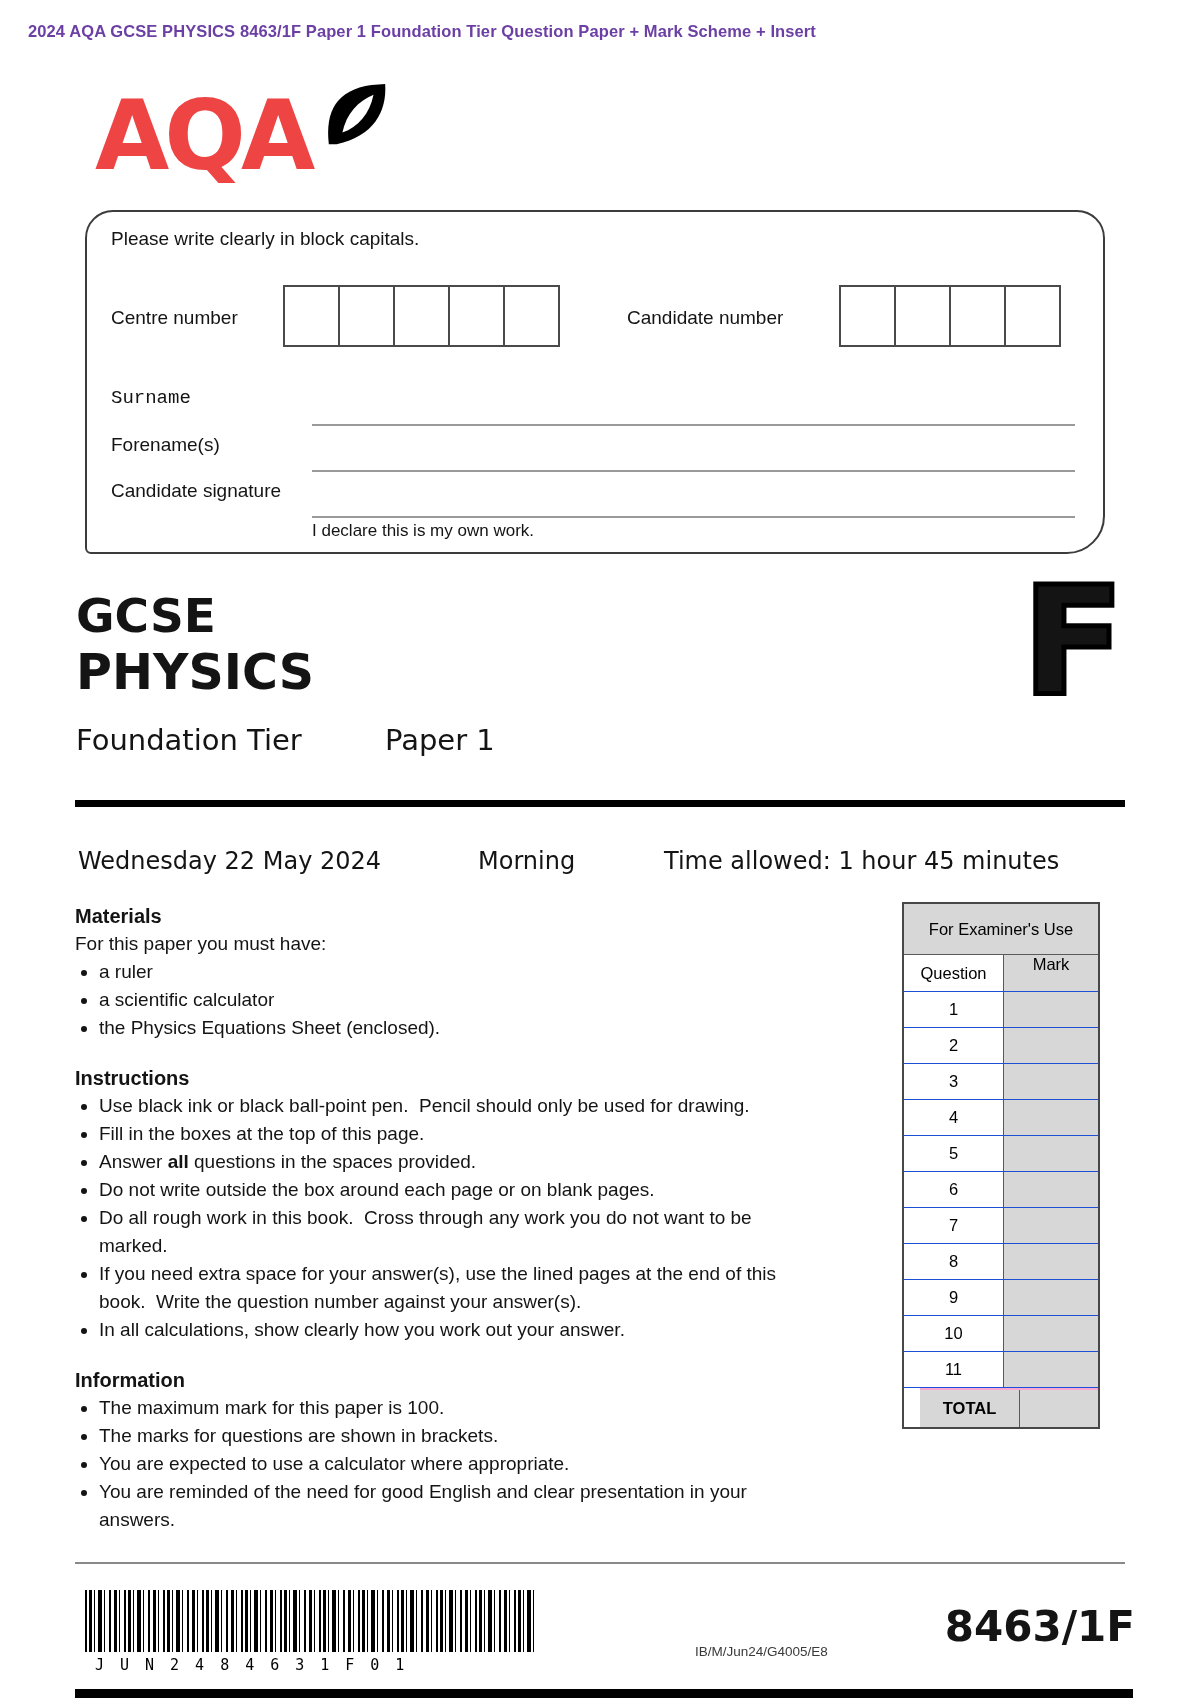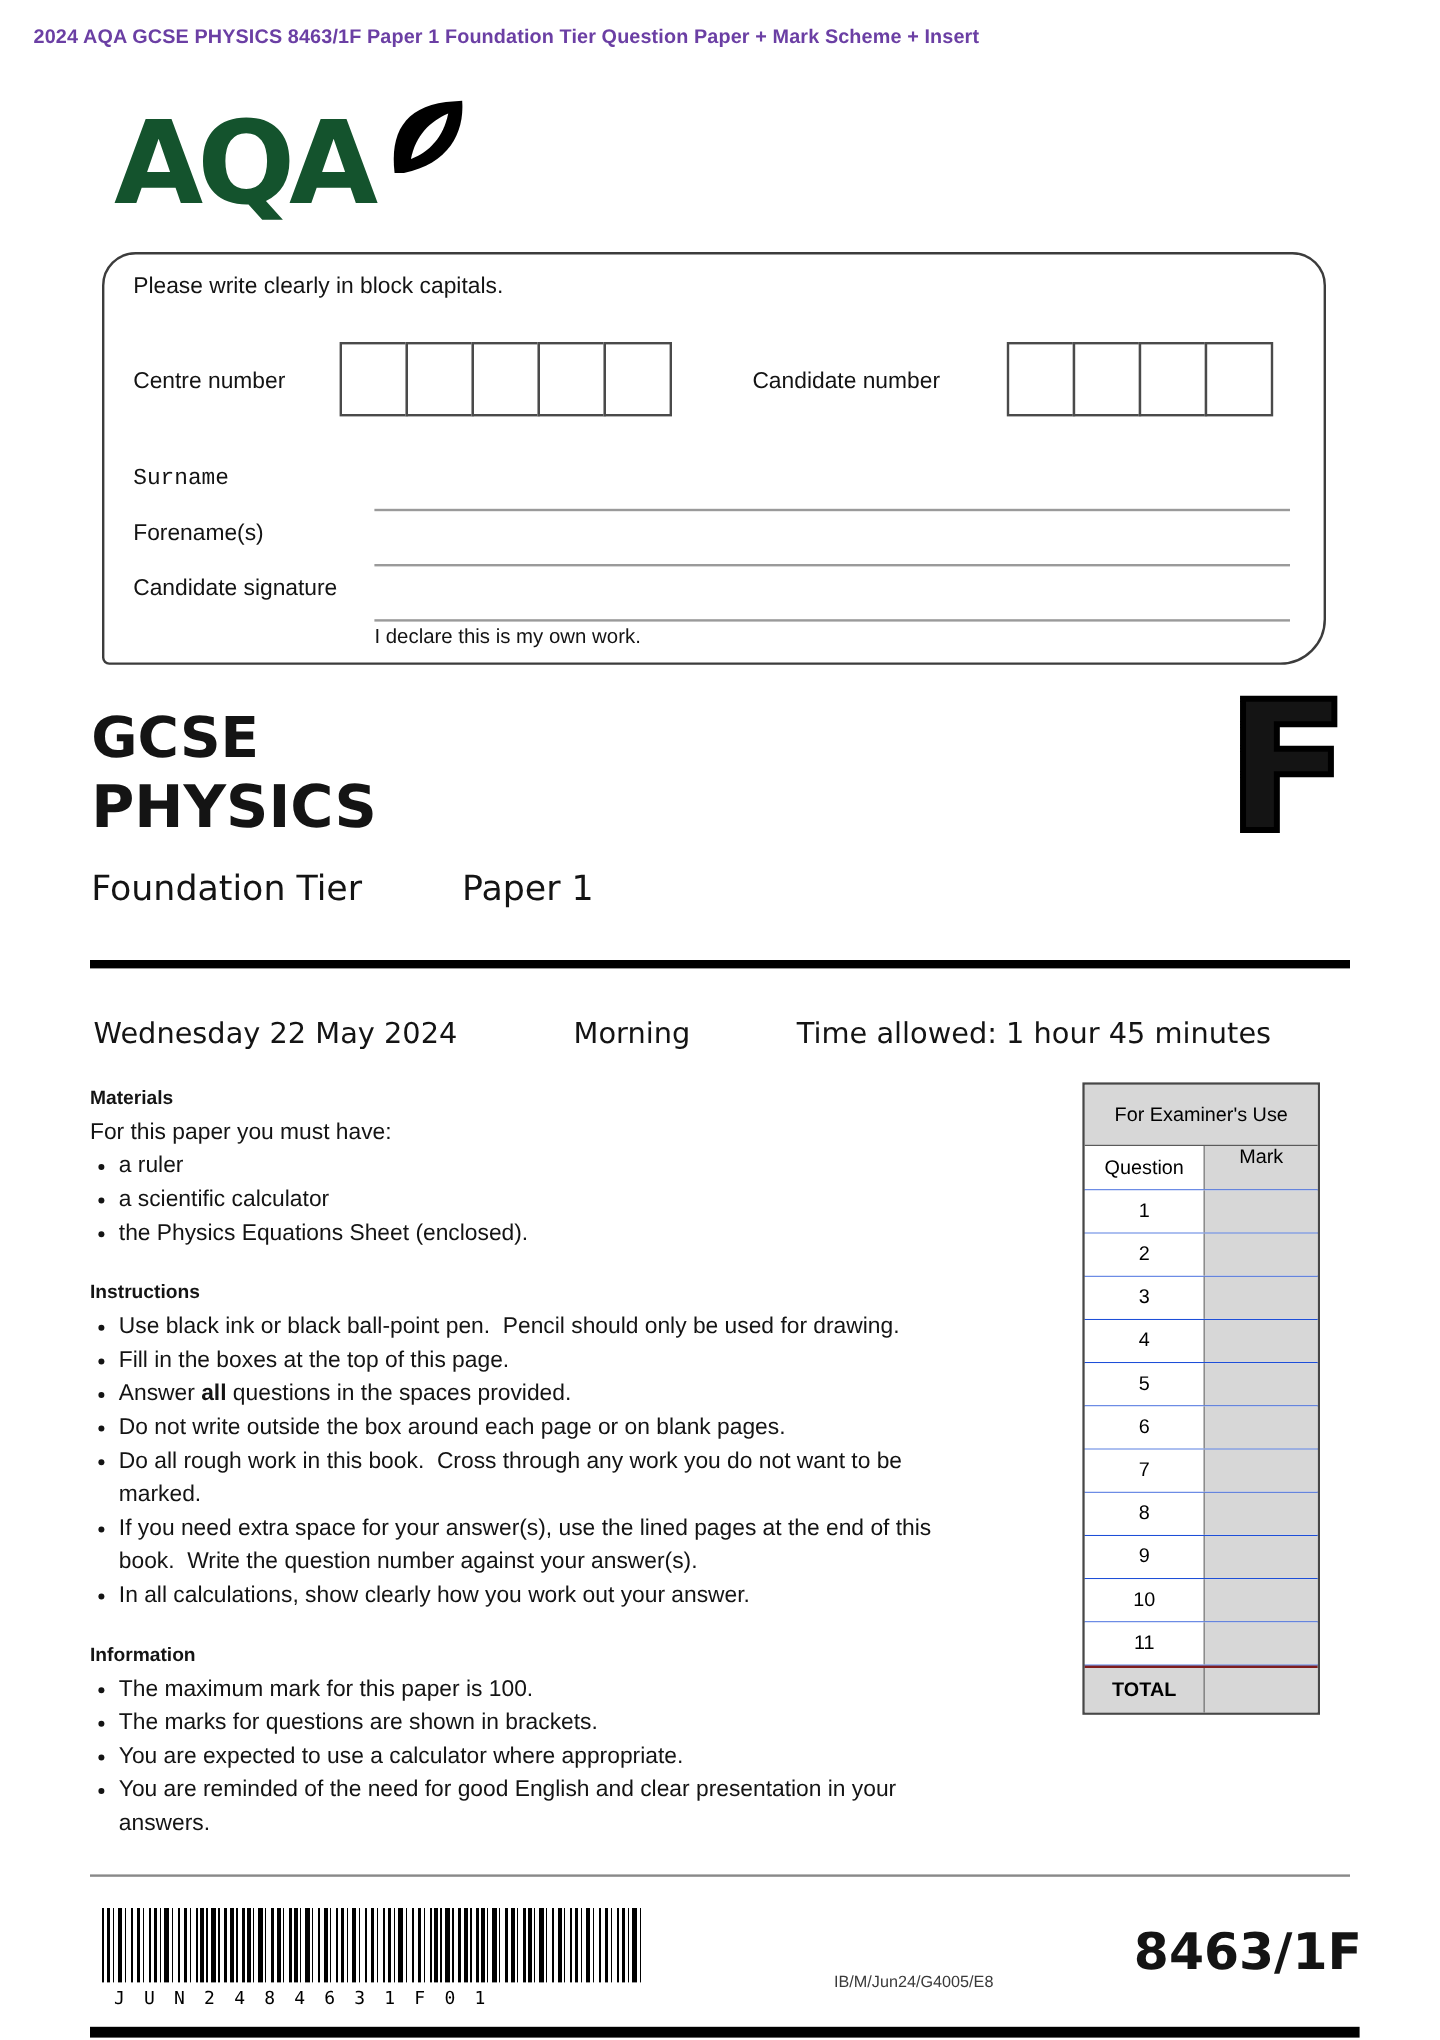--- a/index.html
+++ b/index.html
@@ -14,21 +14,21 @@
   }
   
   .header-note{
     position:absolute;left:28px;top:22px;font-size:16.5px;font-weight:bold;
     color:var(--purple);letter-spacing:.1px;
   }
   
   .logo{position:absolute;left:95px;top:88px;width:320px;height:110px;}
   .logo-text{
     font-family:"DejaVu Sans",sans-serif;font-weight:bold;font-size:96px;
-    line-height:1;letter-spacing:-5px;color:#14532d;
+    line-height:1;letter-spacing:-5px;color:#ef4444;
   }
   .leaf{position:absolute;left:228px;top:-6px;width:68px;height:68px;}
   
   .cand-box{
     position:absolute;left:85px;top:210px;width:1016px;height:340px;
     border:2px solid #3c3c3c;border-radius:28px 28px 38px 6px;background:#fff;
   }
   .cand-box .please{position:absolute;left:24px;top:16px;font-size:19px;}
   .num-label{position:absolute;font-size:19px;top:95px;}
   .label-centre{left:24px;}
@@ -59,36 +59,36 @@
   .t-tier{left:76px;}
   .t-paper{left:385px;}
   .rule-thick{position:absolute;left:75px;top:800px;width:1050px;height:7px;background:#000;}
   
   .sess{position:absolute;top:848px;font-family:"DejaVu Sans",sans-serif;font-size:24px;line-height:1.1;}
   .sess-date{left:78px;}
   .sess-tod{left:478px;}
   .sess-time{left:664px;}
   
   .content{position:absolute;left:75px;top:902px;width:705px;font-size:19px;line-height:28px;}
-  .content h3{margin:0;font-size:16px;font-weight:bold;line-height:28px;}
+  .content h3{margin:0;font-size:20px;font-weight:bold;line-height:28px;}
   .content p{margin:0;}
   .content ul{margin:0;padding:0 0 0 24px;list-style:disc outside;}
   .content li{white-space:pre-wrap;}
   .section{margin-bottom:22px;}
   
   .ex-table{
     position:absolute;left:902px;top:902px;width:198px;box-sizing:border-box;
     border:2px solid #474747;background:#fff;font-size:16.5px;text-align:center;color:#000;
   }
   .ex-head{height:50px;background:var(--table-gray);border-bottom:1px solid #5a5a5a;
     display:flex;align-items:center;justify-content:center;}
   .ex-sub,.ex-row,.ex-total{display:flex;border-bottom:1px solid #1d4ed8;}
   .ex-sub{height:36px;}
   .ex-row{height:35px;}
-  .ex-total{height:37px;border-top:2px solid #7f1d1d;border-bottom:none;font-weight:bold;}
+  .ex-total{height:37px;border-top:2px solid #f9a8d4;border-bottom:none;font-weight:bold;margin-left:16px;}
   .ex-q{width:100px;display:flex;align-items:center;justify-content:center;border-right:1px solid #5a5a5a;background:#fff;box-sizing:border-box;}
   .ex-m{flex:1;background:var(--table-gray);}
   .ex-total .ex-q,.ex-total .ex-m{background:var(--table-gray);}
   
   .rule-thin{position:absolute;left:75px;top:1562px;width:1050px;height:2px;background:#898989;}
   .barcode{
     position:absolute;left:85px;top:1590px;width:452px;height:62px;
     background:repeating-linear-gradient(90deg,
       #000 0 2px,#fff 2px 4px,#000 4px 7px,#fff 7px 9px,#000 9px 10px,#fff 10px 13px,
       #000 13px 17px,#fff 17px 19px,#000 19px 20px,#fff 20px 24px,#000 24px 26px,

